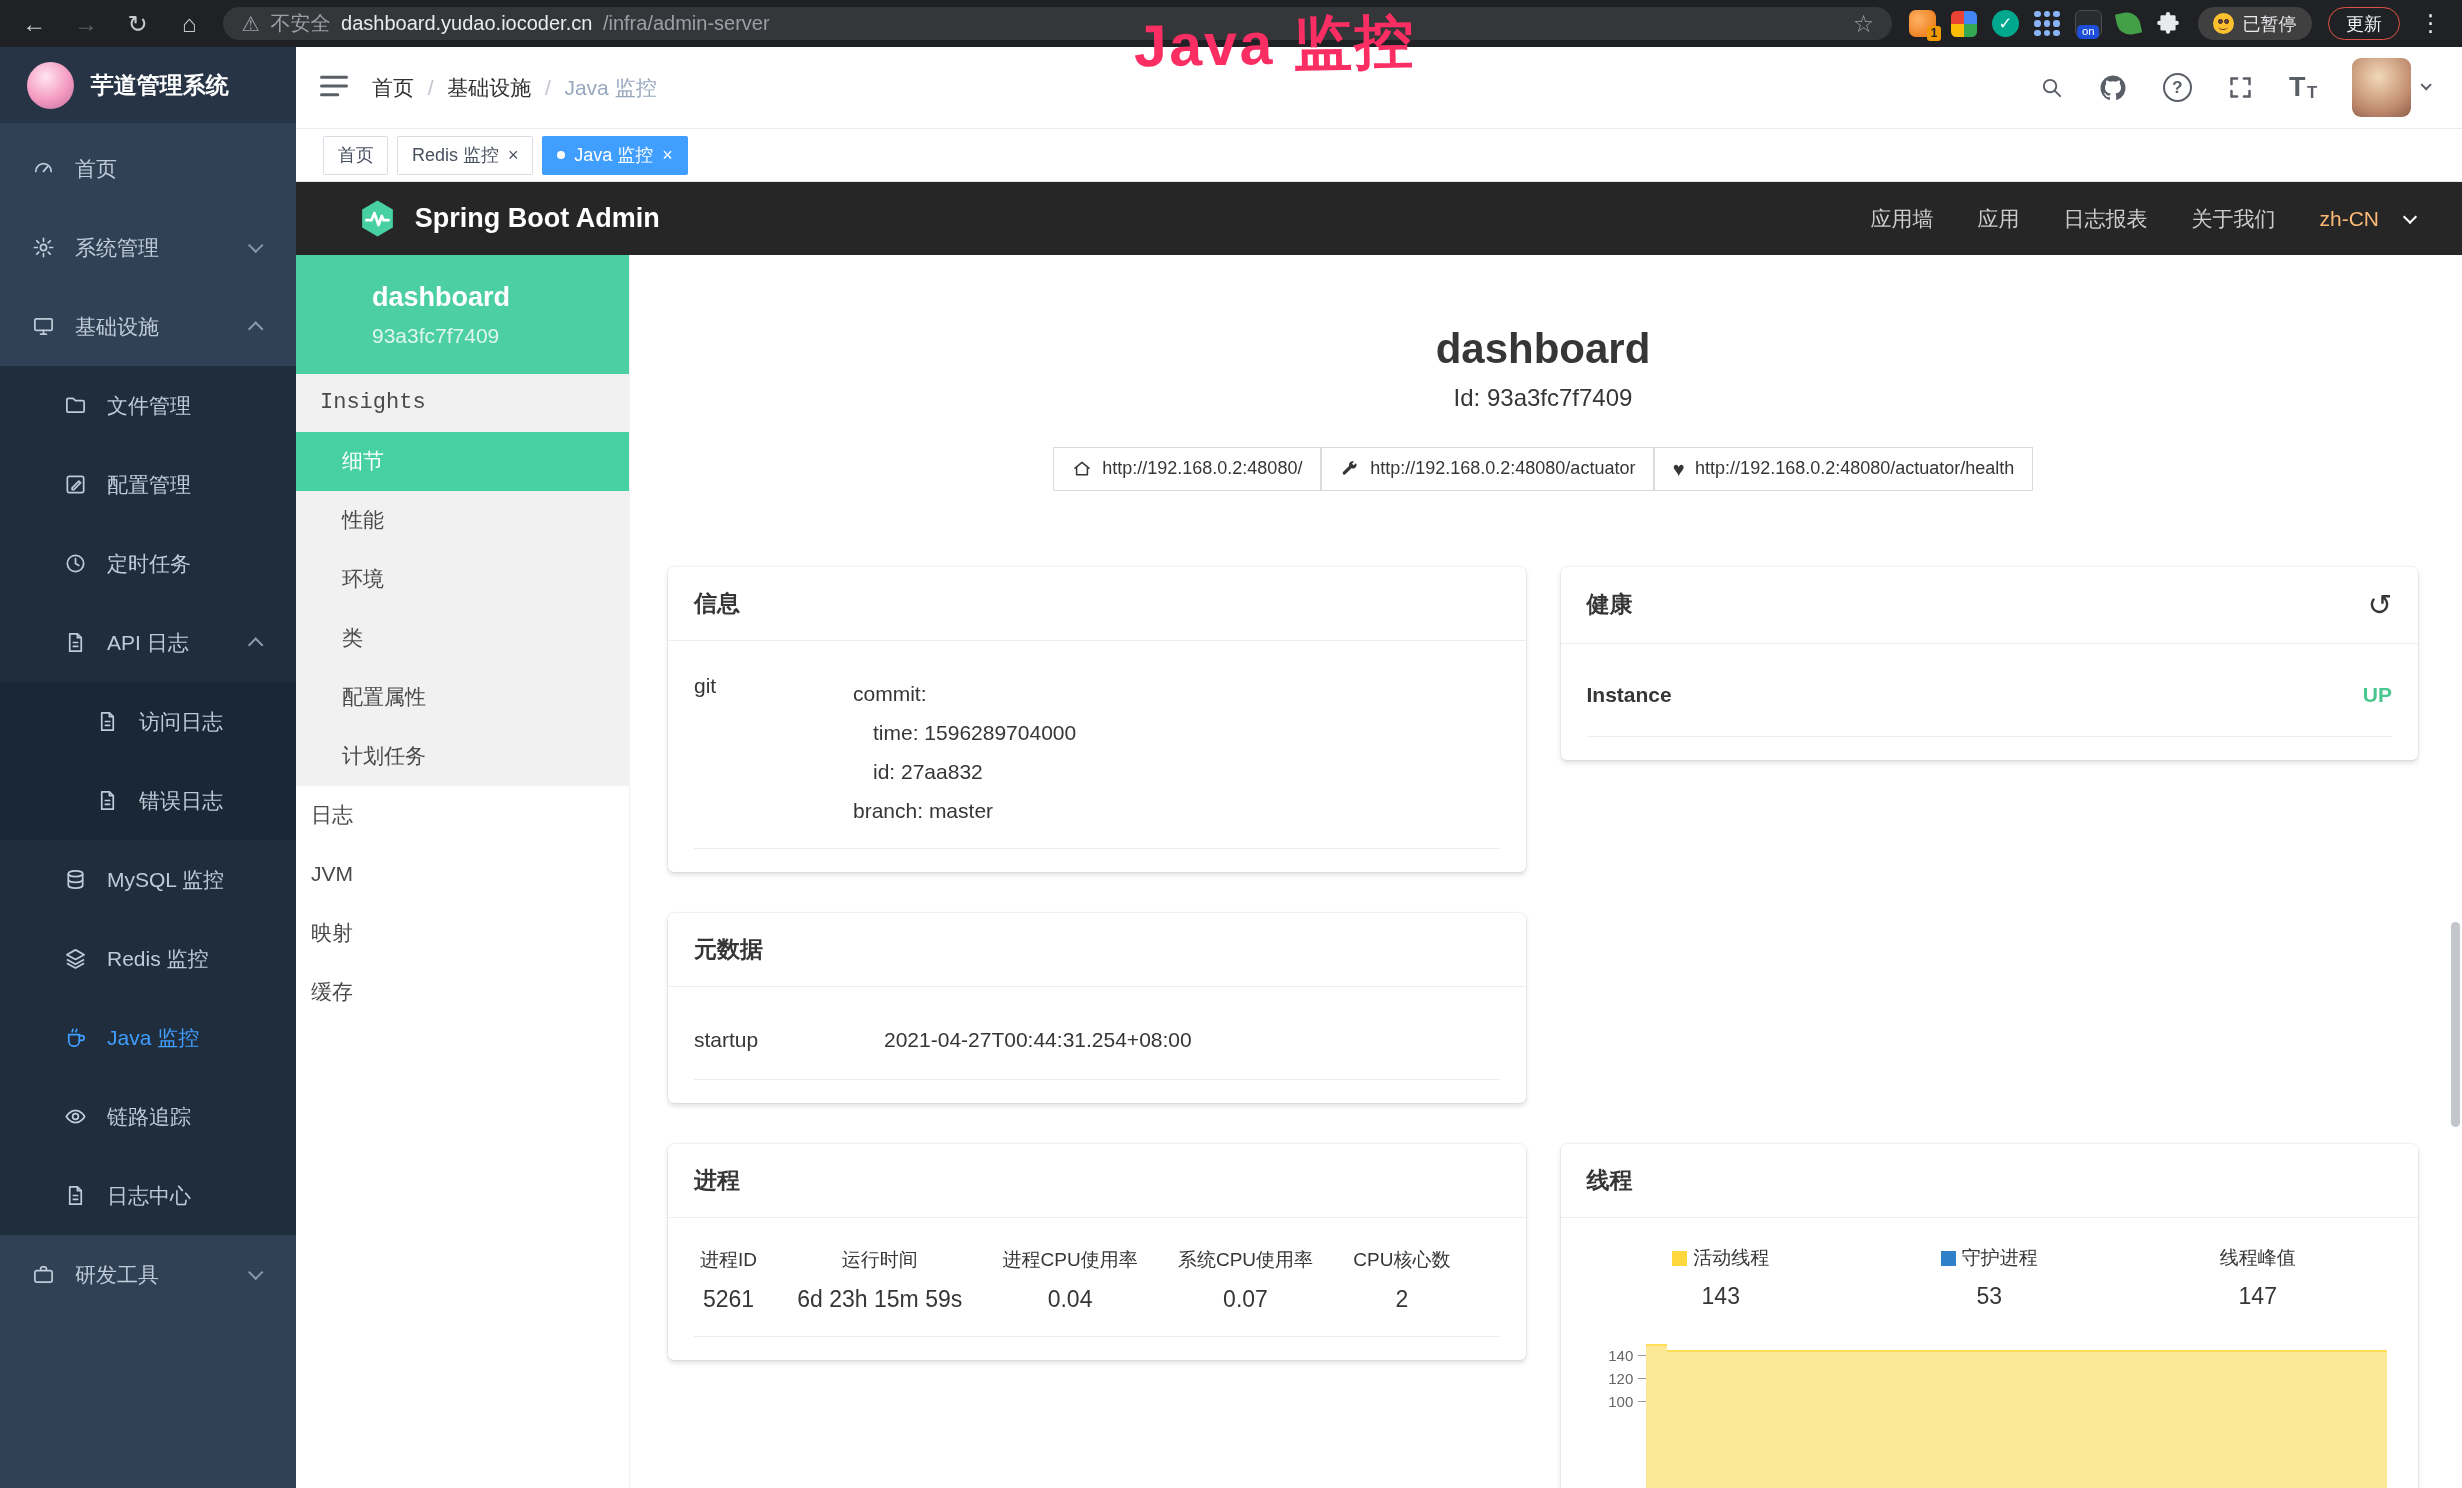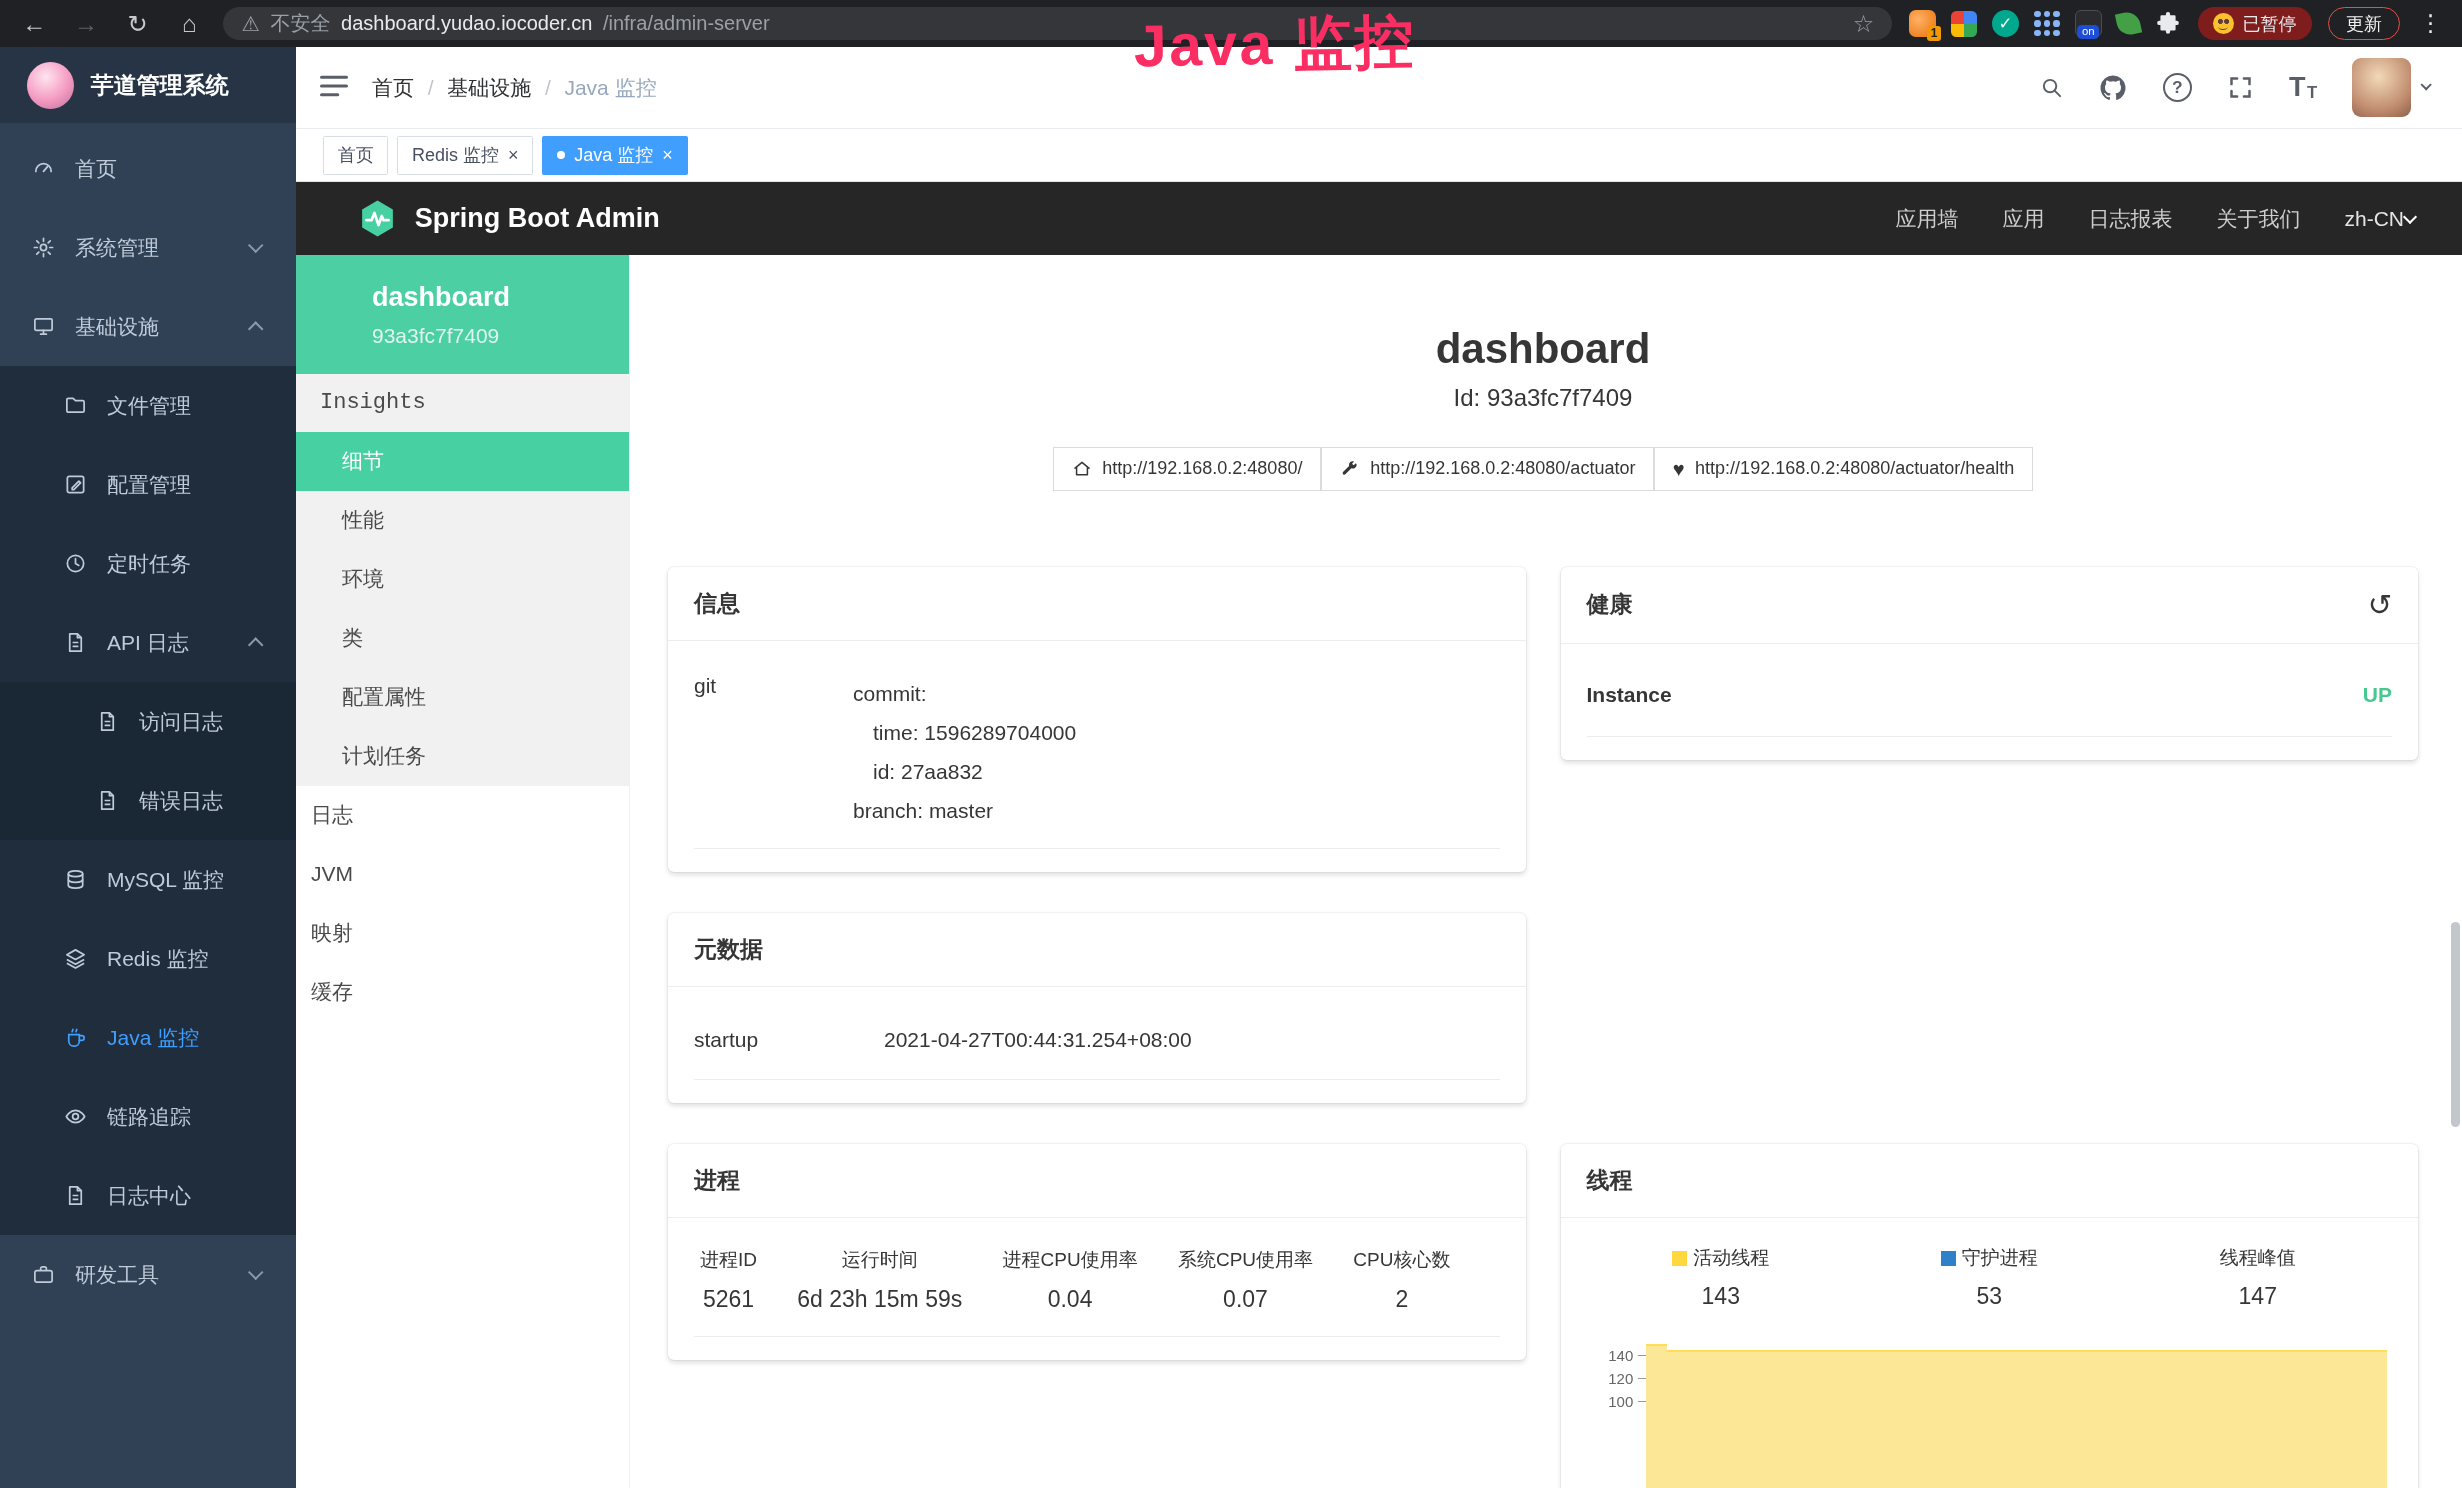--- a/index.html
+++ b/index.html
@@ -33,21 +33,21 @@
     display: flex; align-items: center; justify-content: center; font-size: 16.7px; font-weight: 700; }
   .grid-icon { width: 26px; height: 26px; display: grid; grid-template: 1fr 1fr 1fr/1fr 1fr 1fr; gap: 3px; }
   .grid-icon i { background: #8ab4f8; border-radius: 50%; }
   .on-badge { width: 27px; height: 27px; border-radius: 6px; background: #2a2b2e;
     border: 1.5px solid #4a4d51; position: relative; }
   .on-pill { position: absolute; bottom: -3px; left: 50%; transform: translateX(-50%);
     background: #1d4ed8; color: #fff; font-size: 11.4px; line-height: 1; border-radius: 4.6px; padding: 1.5px 4.6px; }
   .leaf-icon { width: 23px; height: 23px; background: #43a047; border-radius: 0 60% 0 60%;
     transform: rotate(-12deg); }
   .puzzle-icon { width: 26px; height: 26px; }
-  .paused-chip { height: 33px; border-radius: 16.7px; background: #7f1d1d; display: flex;
+  .paused-chip { height: 33px; border-radius: 16.7px; background: #404040; display: flex;
     align-items: center; gap: 9px; padding: 0 15px; color: #e8eaed; font-size: 18px; flex: none; }
   .smiley { width: 21px; height: 21px; border-radius: 50%; position: relative;
     background: radial-gradient(circle at 35% 40%, #5d4037 2.3px, transparent 2.7px),
                 radial-gradient(circle at 65% 40%, #5d4037 2.3px, transparent 2.7px), #fbc02d; }
   .smiley:after { content: ""; position: absolute; left: 5.3px; right: 5.3px; bottom: 3.8px; height: 6.8px;
     border-bottom: 1.9px solid #5d4037; border-radius: 50%; }
   .update-btn { height: 33px; border-radius: 16.7px; border: 1.9px solid #e25142; color: #f1f3f4;
     font-size: 18px; padding: 0 16.7px; display: flex; align-items: center; flex: none; }
   .menu-dots { font-size: 23px; color: #e8eaed; padding: 0 3px; }
 
@@ -107,21 +107,21 @@
 
   
   .sba { flex: 1; display: flex; flex-direction: column; min-height: 0; }
   .sba-header { height: 73px; background: #262626; display: flex; align-items: center;
     padding: 0 47px 0 61px; flex: none; }
   .sba-brand { display: flex; align-items: center; gap: 16.7px; color: #fff; font-weight: 700;
     font-size: 27px; }
   .sba-logo { width: 41px; height: 41px; }
   .sba-nav { margin-left: auto; display: flex; align-items: center; gap: 44px; font-size: 21px;
     color: #cdcdcd; }
-  .sba-nav .lang { display: flex; align-items: center; gap: 1px; color: #e5e5e5; }
+  .sba-nav .lang { display: flex; align-items: center; gap: 26px; color: #fdba74; }
   .lang .chev { border-color: #fff; border-width: 2.7px; width: 10px; height: 10px; }
 
   .sba-body { flex: 1; display: flex; min-height: 0; }
   .sba-side { width: 334px; flex: none; background: #fff; overflow: hidden;
     border-right: 0.8px solid #f1f1f1; }
   .inst-head { background: #4ccfa2; color: #fff; padding: 27px 23px 26px 76px; }
   .inst-name { font-size: 27px; font-weight: 700; }
   .inst-id { font-size: 21px; color: rgba(255,255,255,.82); margin-top: 10.6px; }
   .menu-label { height: 58px; display: flex; align-items: center; padding-left: 24px;
     color: #4a4a4a; font-size: 22px; }

